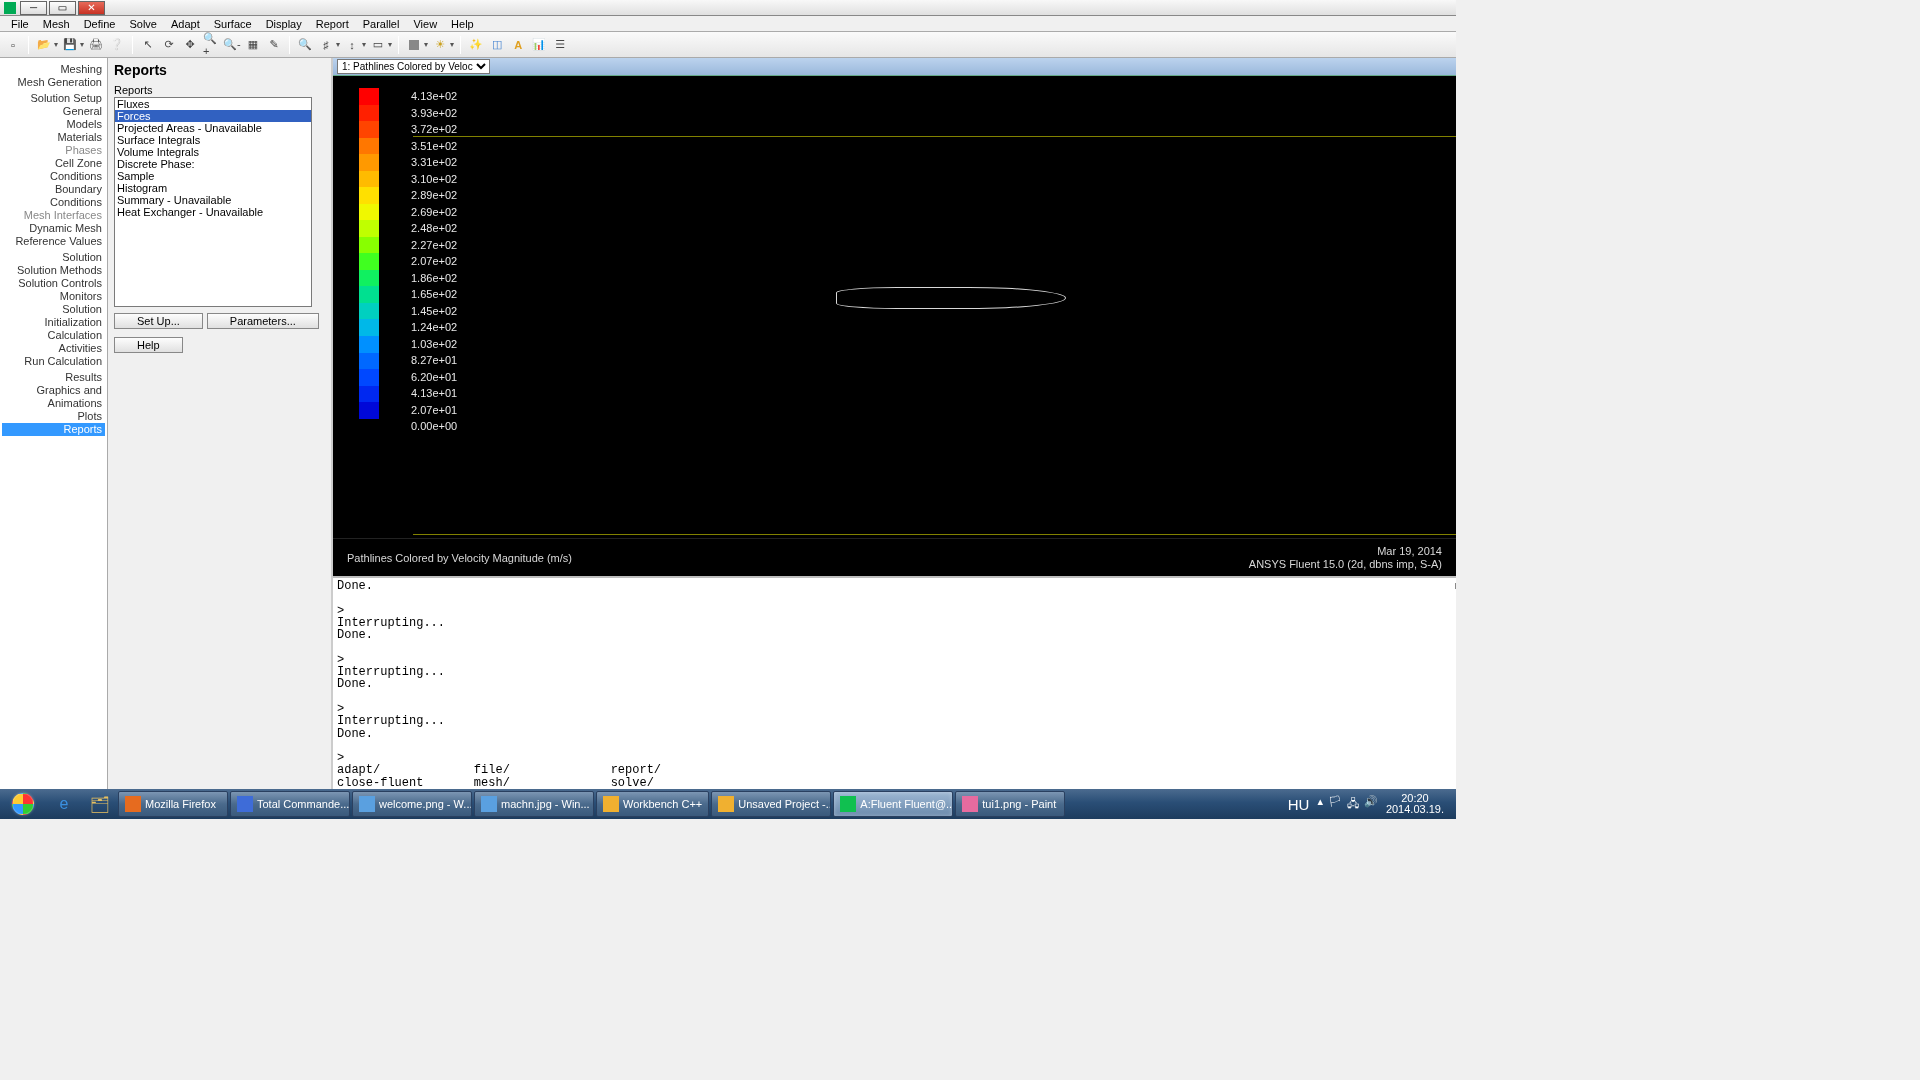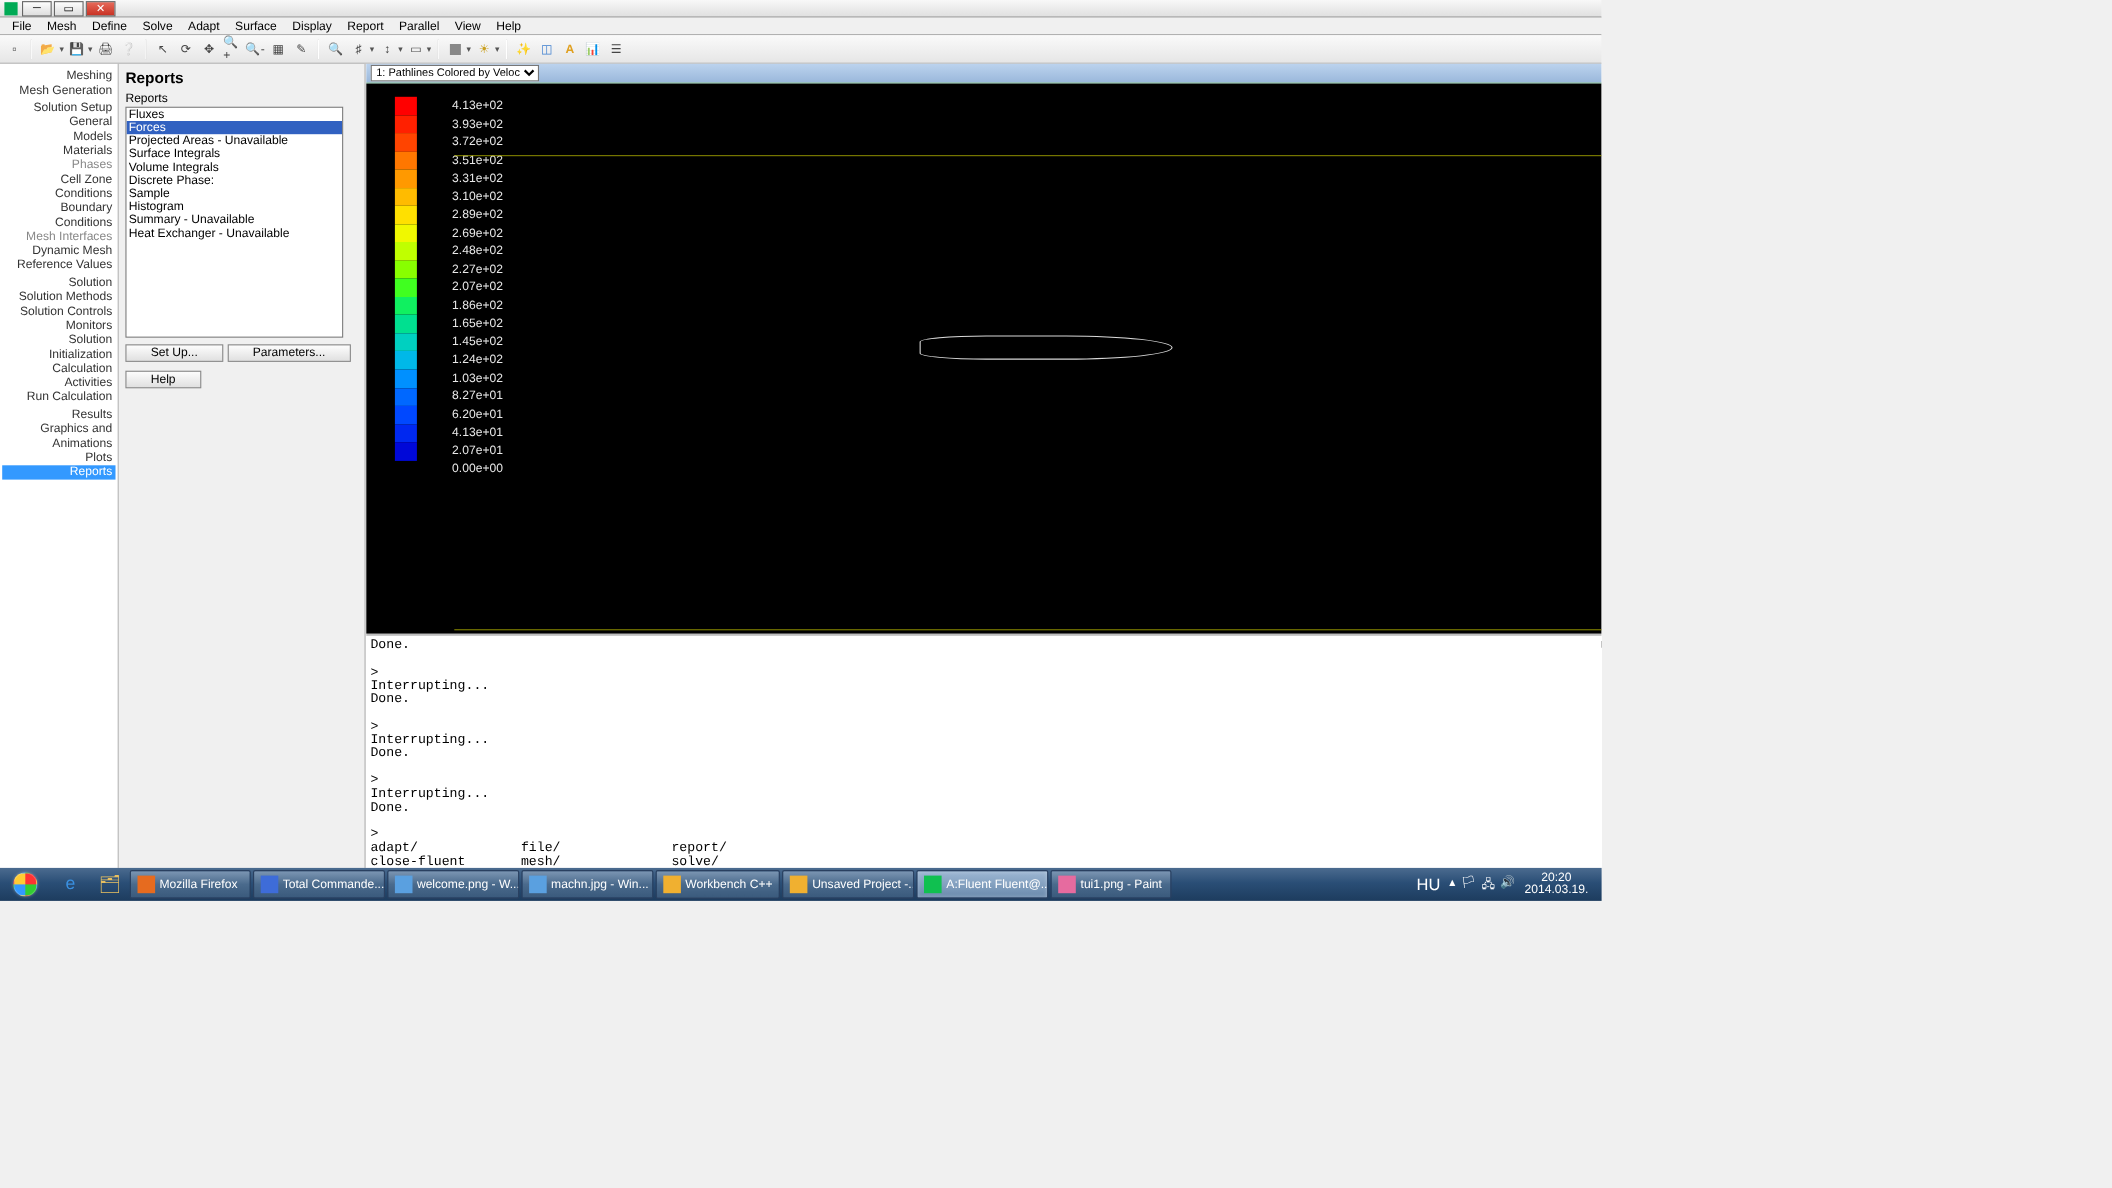--- a/index.html
+++ b/index.html
@@ -254,20 +254,27 @@
             <div>4.13e+01</div>
             <div>2.07e+01</div>
             <div>0.00e+00</div>
           </div>
       </div>
       <div class="pathline top"></div>
       <div class="airfoil"></div>
       <div class="pathline bot"></div>
     </div>
 
+    <div class="graph-caption">
+      <div>Pathlines Colored by Velocity Magnitude (m/s)</div>
+      <div class="cap-right">
+        <div>Mar 19, 2014</div>
+        <div>ANSYS Fluent 15.0 (2d, dbns imp, S-A)</div>
+      </div>
+    </div>
 
     <div class="console-wrap">
       <div class="console">Done.
 
 &gt; 
 Interrupting...
 Done.
 
 &gt; 
 Interrupting...

